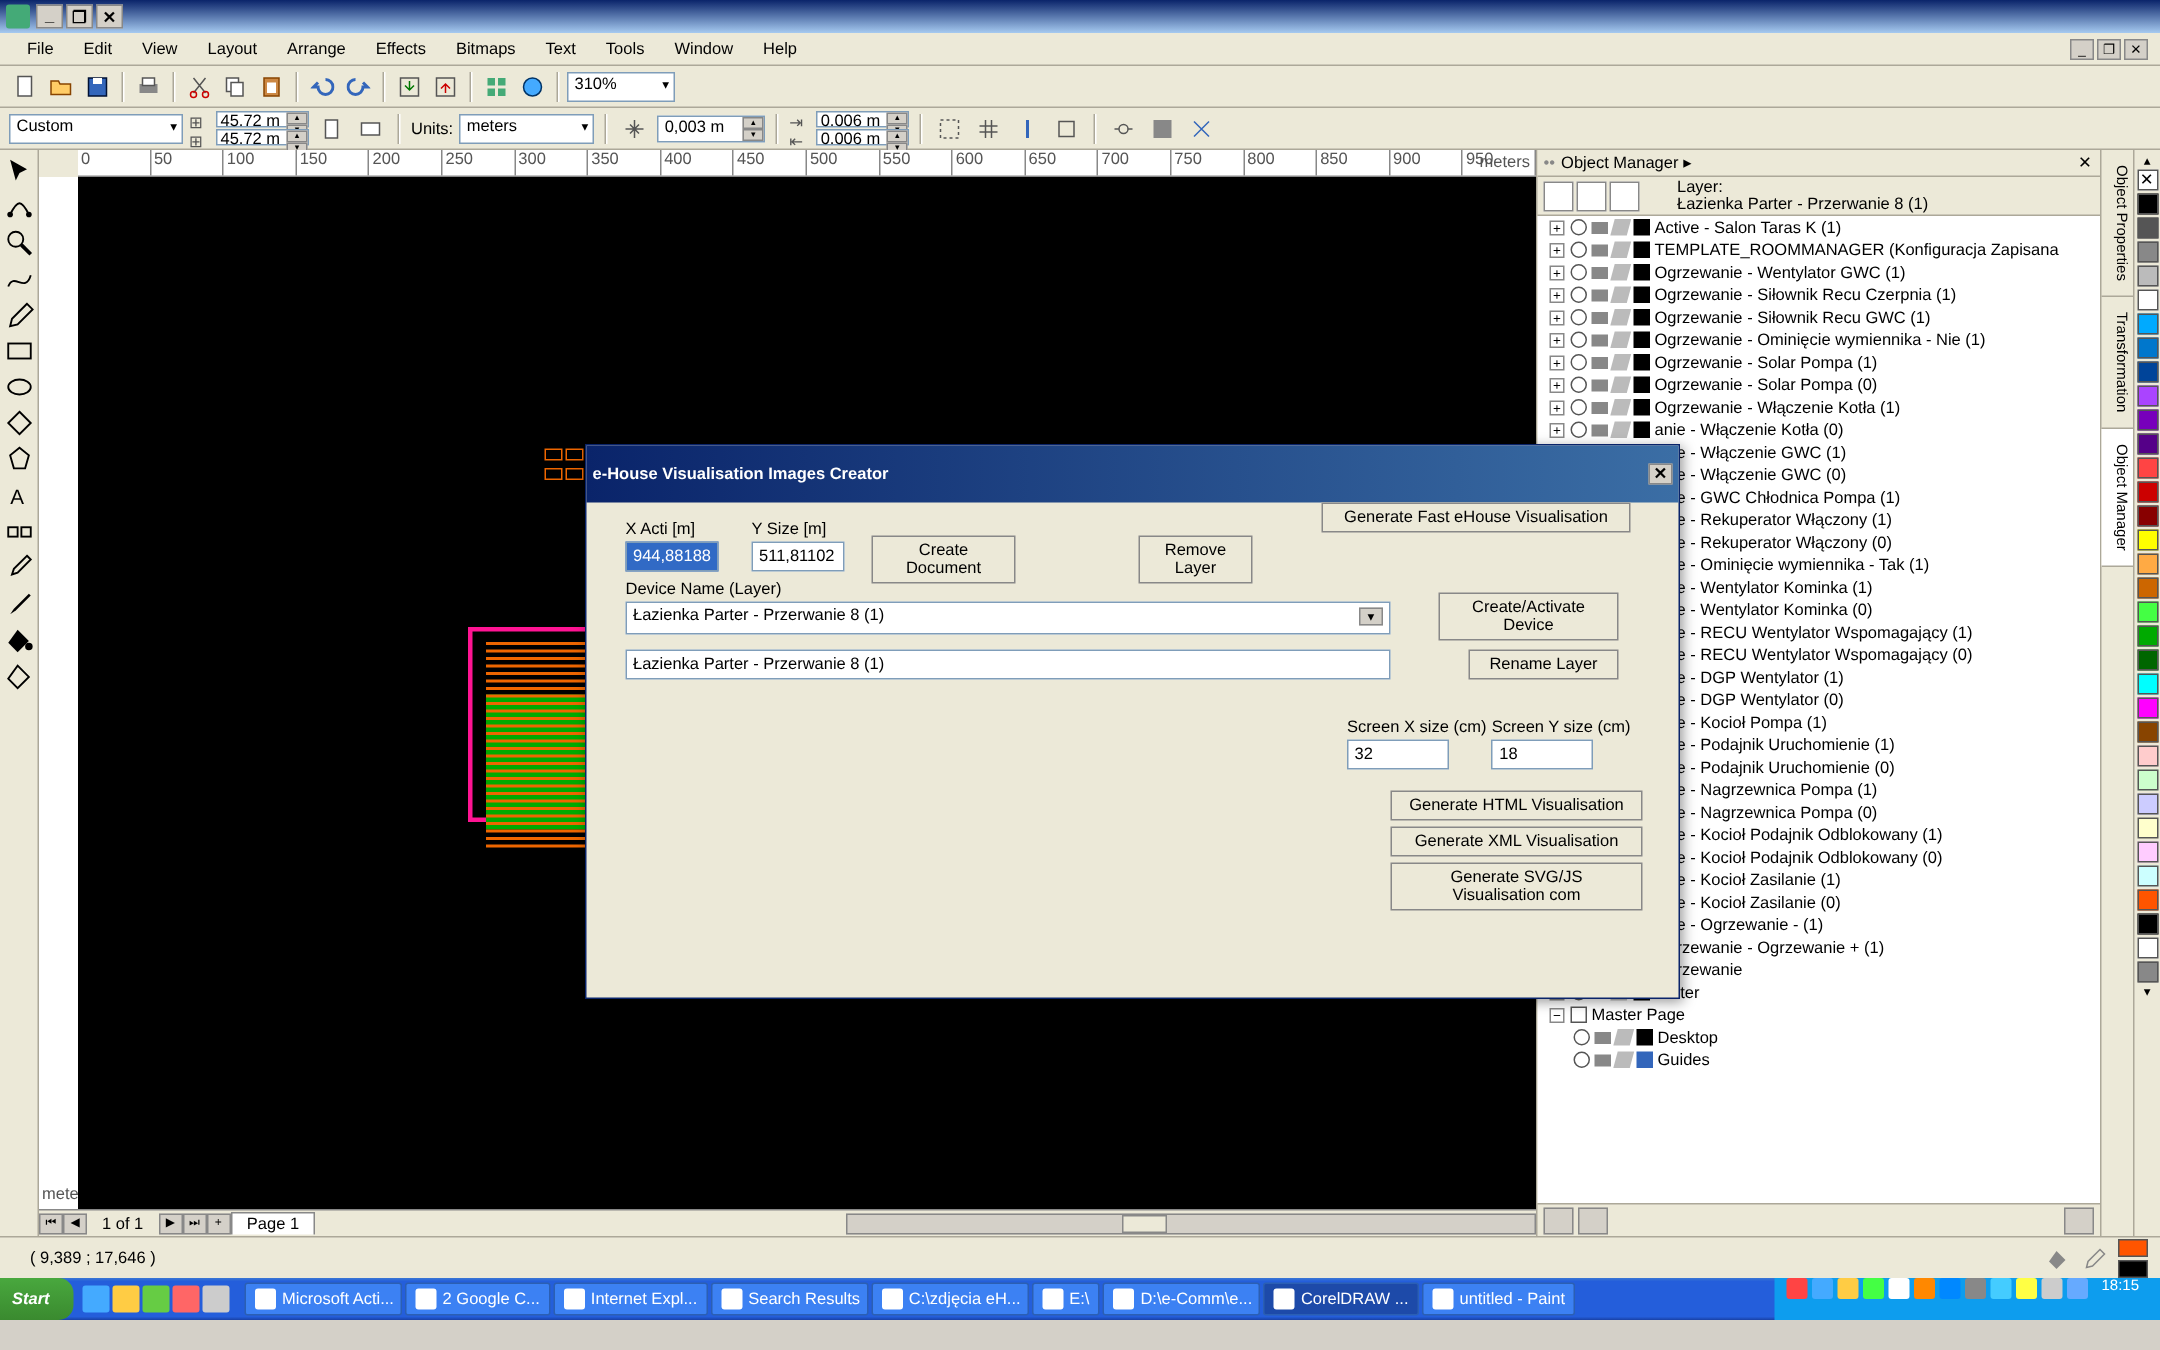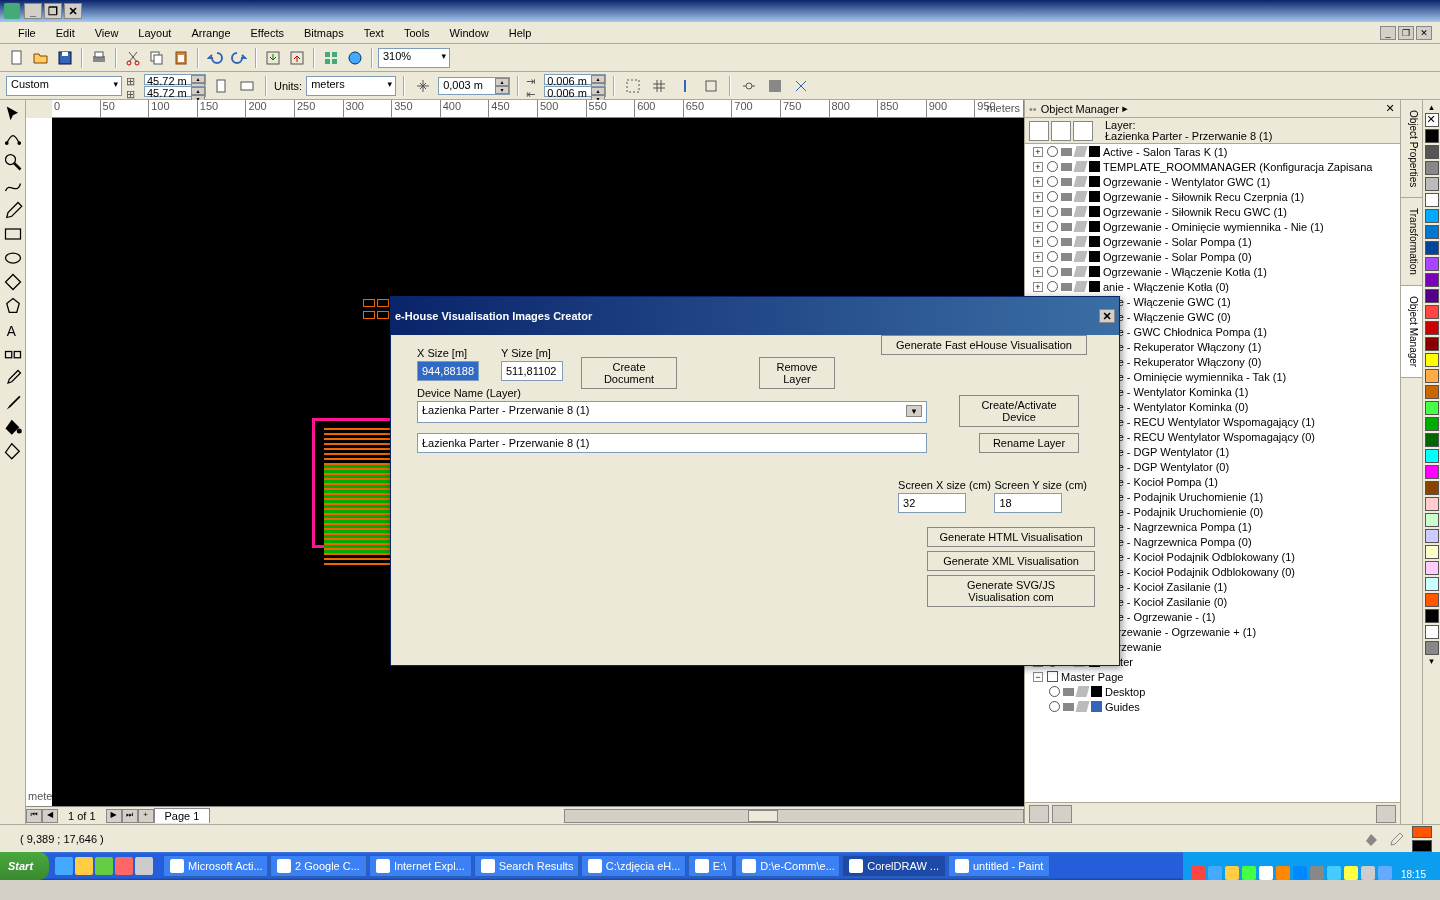--- a/index.html
+++ b/index.html
@@ -62,21 +62,21 @@
 
 
 .dockers { width: 398px; background: #ece9d8; border-left: 1px solid #aca899; display: flex; }
 .dockpanel { flex: 1; display: flex; flex-direction: column; }
 .dockhead { height: 18px; display: flex; align-items: center; padding: 0 4px; background: #ece9d8; border-bottom: 1px solid #aca899; font-size: 11px; }
 .dockhead .dots { margin-right: 4px; color: #888; }
 .dockhead .x { margin-left: auto; width: 12px; text-align: center; cursor: pointer; }
 .dockhead .expbtn { width: 12px; text-align: center; cursor: pointer; }
 .docktool { height: 26px; display: flex; align-items: center; padding: 2px 4px; gap: 2px; border-bottom: 1px solid #aca899; }
 .docktool .db { width: 20px; height: 20px; border: 1px solid #888; background: #fff; cursor: pointer; }
-.docktool .lbl { margin-left: 10px; font-size: 10px; line-height: 11px; }
+.docktool .lbl { margin-left: 23px; font-size: 10px; line-height: 11px; }
 .tree { flex: 1; background: #fff; overflow-y: auto; overflow-x: hidden; font-size: 11px; }
 .tree .node { display: flex; align-items: center; height: 15px; padding-left: 8px; white-space: nowrap; }
 .tree .node .exp { width: 10px; height: 10px; border: 1px solid #888; text-align: center; line-height: 8px; font-size: 9px; margin-right: 4px; cursor: pointer; }
 .tree .node .eye { width: 11px; height: 11px; border-radius: 50%; border: 1px solid #555; margin-right: 3px; }
 .tree .node .prn { width: 11px; height: 8px; background: #888; margin-right: 3px; }
 .tree .node .pen { width: 11px; height: 11px; background: #bbb; margin-right: 3px; transform: skewX(-15deg); }
 .tree .node .sw { width: 11px; height: 11px; background: #000; margin-right: 3px; }
 .dockfoot { height: 22px; border-top: 1px solid #aca899; display: flex; align-items: center; padding: 0 4px; gap: 3px; }
 .dockfoot .fb { width: 20px; height: 18px; border: 1px solid #888; background: #d4d0c8; cursor: pointer; }
 .docktabs { width: 22px; background: #ece9d8; border-left: 1px solid #aca899; display: flex; flex-direction: column; }
@@ -98,21 +98,21 @@
 
 
 .taskbar { height: 28px; background: linear-gradient(180deg, #3b77d3, #245edb 8%, #245edb 92%, #1941a5); display: flex; align-items: center; }
 .startbtn { height: 28px; padding: 0 16px 0 8px; background: linear-gradient(180deg, #49a83e, #3a8a2f); color: #fff; font-weight: bold; font-style: italic; display: flex; align-items: center; border-radius: 0 10px 10px 0; cursor: pointer; }
 .ql { display: flex; gap: 2px; padding: 0 6px; }
 .ql .qi { width: 18px; height: 18px; background: #6af; border-radius: 2px; cursor: pointer; }
 .tasks { display: flex; gap: 2px; flex: 1; padding: 0 4px; }
 .tasks .task { height: 22px; padding: 0 6px; background: #3c81f3; border: 1px solid #2b5fb3; color: #fff; display: flex; align-items: center; gap: 4px; max-width: 105px; overflow: hidden; white-space: nowrap; border-radius: 2px; cursor: pointer; font-size: 10px; }
 .tasks .task.active { background: #1d4aa9; justify-content: flex-end; }
 .tasks .task .ti { width: 14px; height: 14px; background: #fff; border-radius: 2px; flex-shrink: 0; }
-.systray { background: #0d9dee; height: 28px; display: flex; align-items: flex-end; padding: 0 8px; gap: 3px; }
+.systray { background: #0d9dee; height: 28px; display: flex; align-items: flex-start; padding: 0 8px; gap: 3px; }
 .systray .ti { width: 14px; height: 14px; border-radius: 2px; cursor: pointer; }
 .clock { color: #fff; padding: 0 6px; font-size: 10px; }
 
 
 .dialog { position: absolute; left: 390px; top: 296px; width: 730px; background: #ece9d8; border: 1px solid #0a246a; box-shadow: 2px 2px 8px rgba(0,0,0,0.4); }
 .dialog .dlgtitle { height: 38px; background: linear-gradient(90deg, #0a246a, #3b6ea5); color: #fff; font-weight: bold; display: flex; align-items: center; padding: 0 4px; }
 .dialog .dlgtitle .x { margin-left: auto; width: 16px; height: 14px; background: #d4d0c8; color: #000; border: 1px solid #888; text-align: center; line-height: 12px; cursor: pointer; }
 .dialog .dlgbody { padding: 10px 18px 30px 26px; position: relative; height: 330px; }
 .dlabel { font-size: 11px; margin-bottom: 2px; }
 .dinput { border: 1px solid #7f9db9; background: #fff; height: 20px; padding: 2px 4px; }
@@ -951,21 +951,21 @@
   </div>
 </div>
 
 <div class="dialog">
   <div class="dlgtitle">
     <span>e-House Visualisation Images Creator</span>
     <div class="x">✕</div>
   </div>
   <div class="dlgbody">
     <div style="position:absolute;left:26px;top:12px">
-      <div class="dlabel">X Size [m]</div>
+      <div class="dlabel">X Acti [m]</div>
       <input class="dinput sel" style="width: 62px;" value="944,88188">
     </div>
     <div style="position:absolute;left:110px;top:12px">
       <div class="dlabel">Y Size [m]</div>
       <input class="dinput" style="width: 62px;" value="511,81102">
     </div>
     <button class="dbtn" style="position:absolute;left:190px;top:22px;width:96px">Create Document</button>
     <button class="dbtn" style="position:absolute;left:368px;top:22px;width:76px">Remove Layer</button>
     <button class="dbtn big" style="position:absolute;right:32px;top:0px;width:206px">Generate Fast eHouse Visualisation</button>
 

